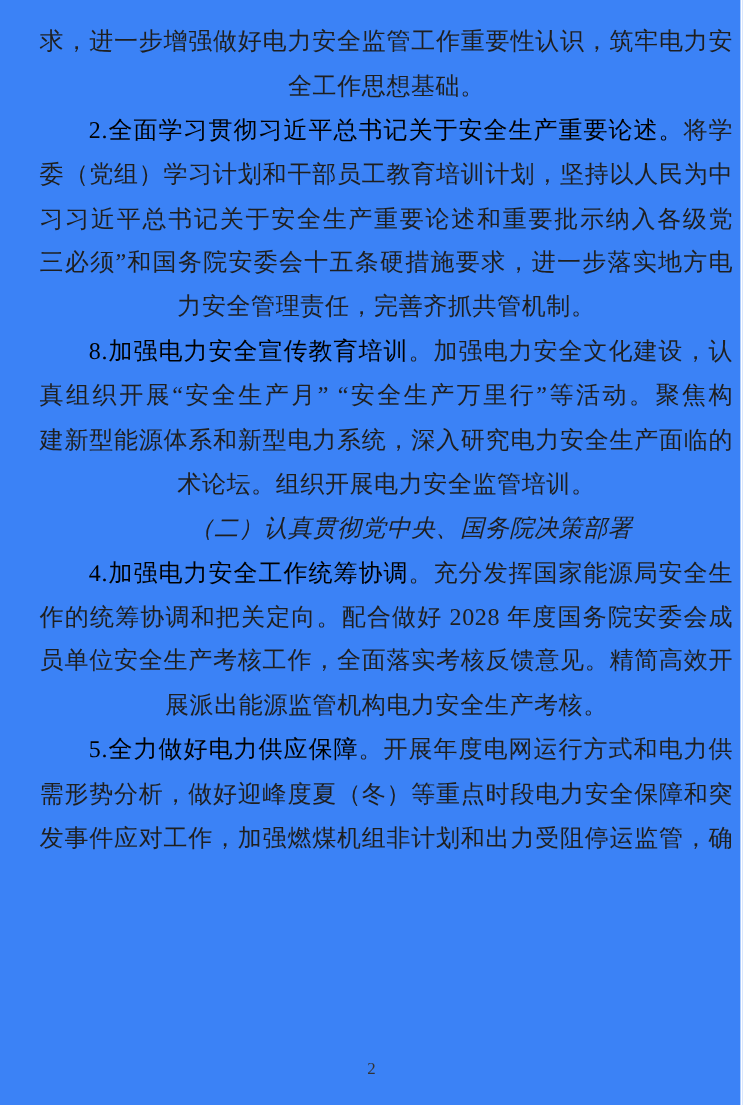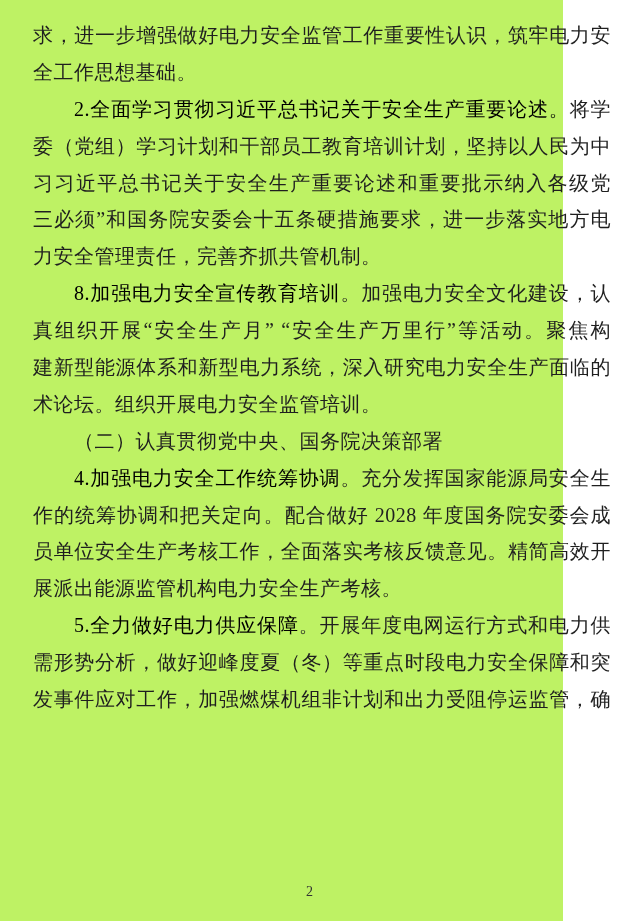--- a/index.html
+++ b/index.html
@@ -5,47 +5,47 @@
   html,body{margin:0;padding:0;}
   body{
     width:619px;height:921px;
     background:#ffffff;
     font-family:"Liberation Serif","DejaVu Serif",serif;
     color:#1f1f1f;
     overflow:hidden;
   }
   .page{
     position:relative;
-    width:563px;height:921px;
-    background:#bef264;
+    width:617px;height:921px;
+    background:#3b82f6;
   }
   .textblock{
     position:absolute;
     left:33px;top:17px;
     width:578px;
   }
   .line{
     font-size:20px;
     line-height:36.9px;
     height:36.9px;
     overflow:hidden;
-    text-align:left;
+    text-align:center;
     white-space:pre-wrap;
     letter-spacing:0.5px;
   }
   
   .j{
     text-align:justify;
     text-align-last:justify;
   }
   
   .ind{ text-indent:41px; }
   .b{ font-weight:400; color:#000; }
   
-  .kai{ }
+  .kai{ font-style:italic; }
   .pagenum{
     position:absolute;
     left:0;top:884px;
     width:619px;
     text-align:center;
     font-size:14px;
     color:#333;
   }
 </style>
 </head>

